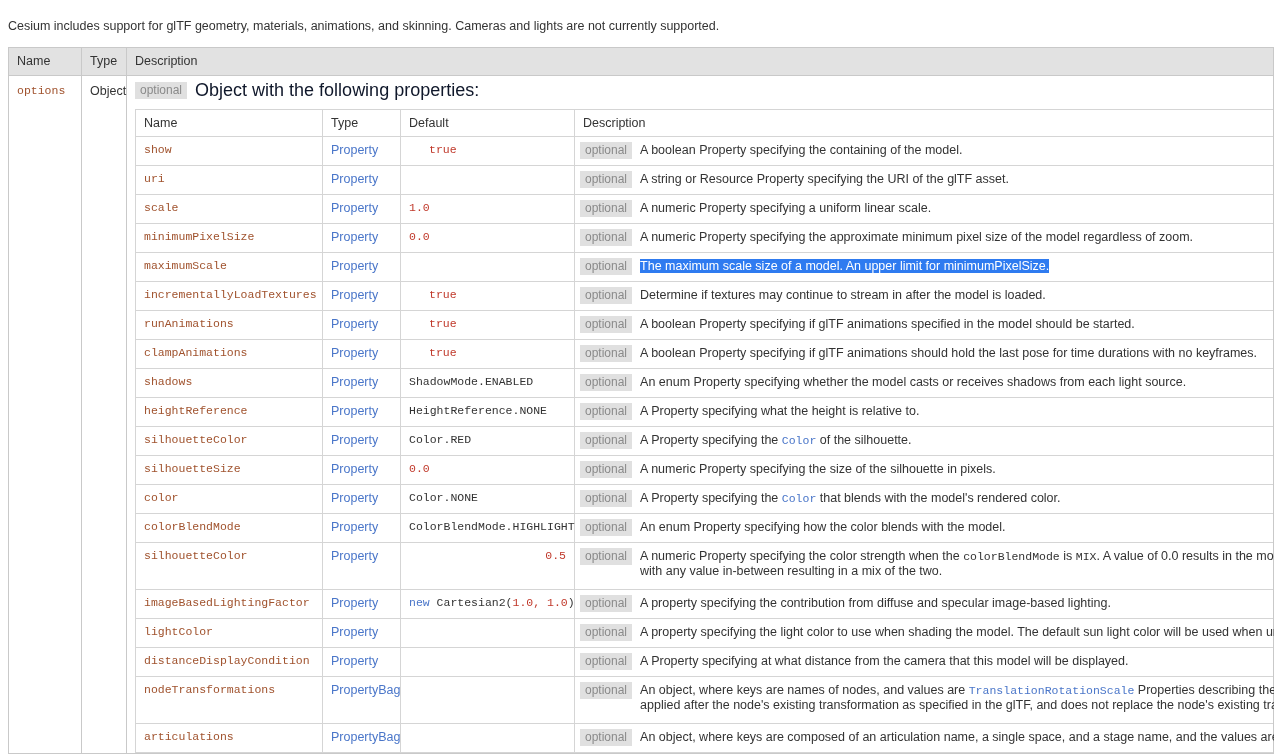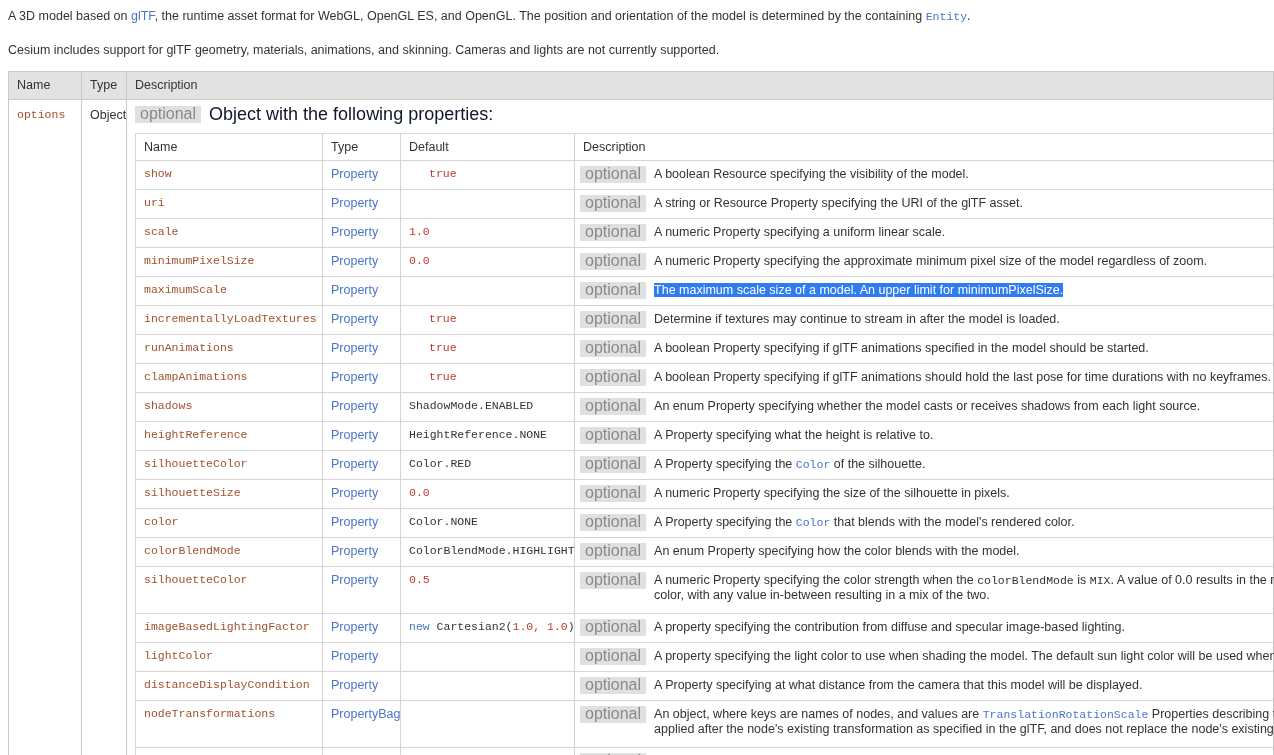--- a/index.html
+++ b/index.html
@@ -90,21 +90,21 @@
 
   .desc-head {
     display: flex;
     align-items: flex-start;
     padding-left: 8px;
   }
   .optional-badge {
     display: inline-block;
     background: #e0e0e0;
     color: #8a8a8a;
-    font-size: 16px;
+    font-size: 12px;
     line-height: 14px;
     padding: 1px 5px 2px 5px;
     margin-right: 8px;
     white-space: nowrap;
     flex: 0 0 auto;
   }
   .desc-head .txt {
     font-size: 18px;
     line-height: 15px;
     color: #0f172a;
@@ -194,23 +194,20 @@
   .sel {
     background: #2f7bf0;
     color: #ffffff;
   }
 </style>
 </head>
 <body>
 
 <div class="page">
 
-  <p class="intro first">
-    <span>A 3D model based on </span><a class="link" href="#">glTF</a><span>, the runtime asset format for WebGL, OpenGL ES, and OpenGL. The position and orientation of the model is determined by the containing </span><code class="inline">Entity</code><span>.</span>
-  </p>
 
   <p class="intro second">Cesium includes support for glTF geometry, materials, animations, and skinning. Cameras and lights are not currently supported.</p>
 
   <table class="outer">
     <colgroup>
       <col class="c-name">
         <col class="c-type">
         <col class="c-desc">
     </colgroup>
     <thead>
@@ -246,21 +243,21 @@
                 </tr>
               </thead>
               <tbody id="inner-body">
                   <tr>
                     <td class="i-name">show</td>
                     <td class="i-type">Property</td>
                     <td class="i-default"><span class="tok-bool">true</span></td>
                     <td class="i-desc">
                       <div class="i-desc-inner">
                         <span class="optional-badge">optional</span>
-                        <span class="txt">A boolean Resource specifying the visibility of the model.</span>
+                        <span class="txt">A boolean Property specifying the containing of the model.</span>
                       </div>
                     </td>
                   </tr>
                   <tr>
                     <td class="i-name">uri</td>
                     <td class="i-type">Property</td>
                     <td class="i-default"><span></span></td>
                     <td class="i-desc">
                       <div class="i-desc-inner">
                         <span class="optional-badge">optional</span>
@@ -396,21 +393,21 @@
                     <td class="i-desc">
                       <div class="i-desc-inner">
                         <span class="optional-badge">optional</span>
                         <span class="txt">An enum Property specifying how the color blends with the model.</span>
                       </div>
                     </td>
                   </tr>
                   <tr>
                     <td class="i-name" style="height: 34px;">silhouetteColor</td>
                     <td class="i-type" style="height: 34px;">Property</td>
-                    <td class="i-default" style="height: 34px;"><span class="tok-num">0.5</span></td>
+                    <td class="i-default" style="height: 34px; text-align: right;"><span class="tok-num">0.5</span></td>
                     <td class="i-desc">
                       <div class="i-desc-inner">
                         <span class="optional-badge">optional</span>
                         <span class="txt"><span>A numeric Property specifying the color strength when the </span><code class="mono-dark">colorBlendMode</code><span> is </span><code class="mono-dark">MIX</code><span>. A value of 0.0 results in the model's rendered color while a value of 1.0 results in a solid color, with any value in-between resulting in a mix of the two.</span></span>
                       </div>
                     </td>
                   </tr>
                   <tr>
                     <td class="i-name">imageBasedLightingFactor</td>
                     <td class="i-type">Property</td>

